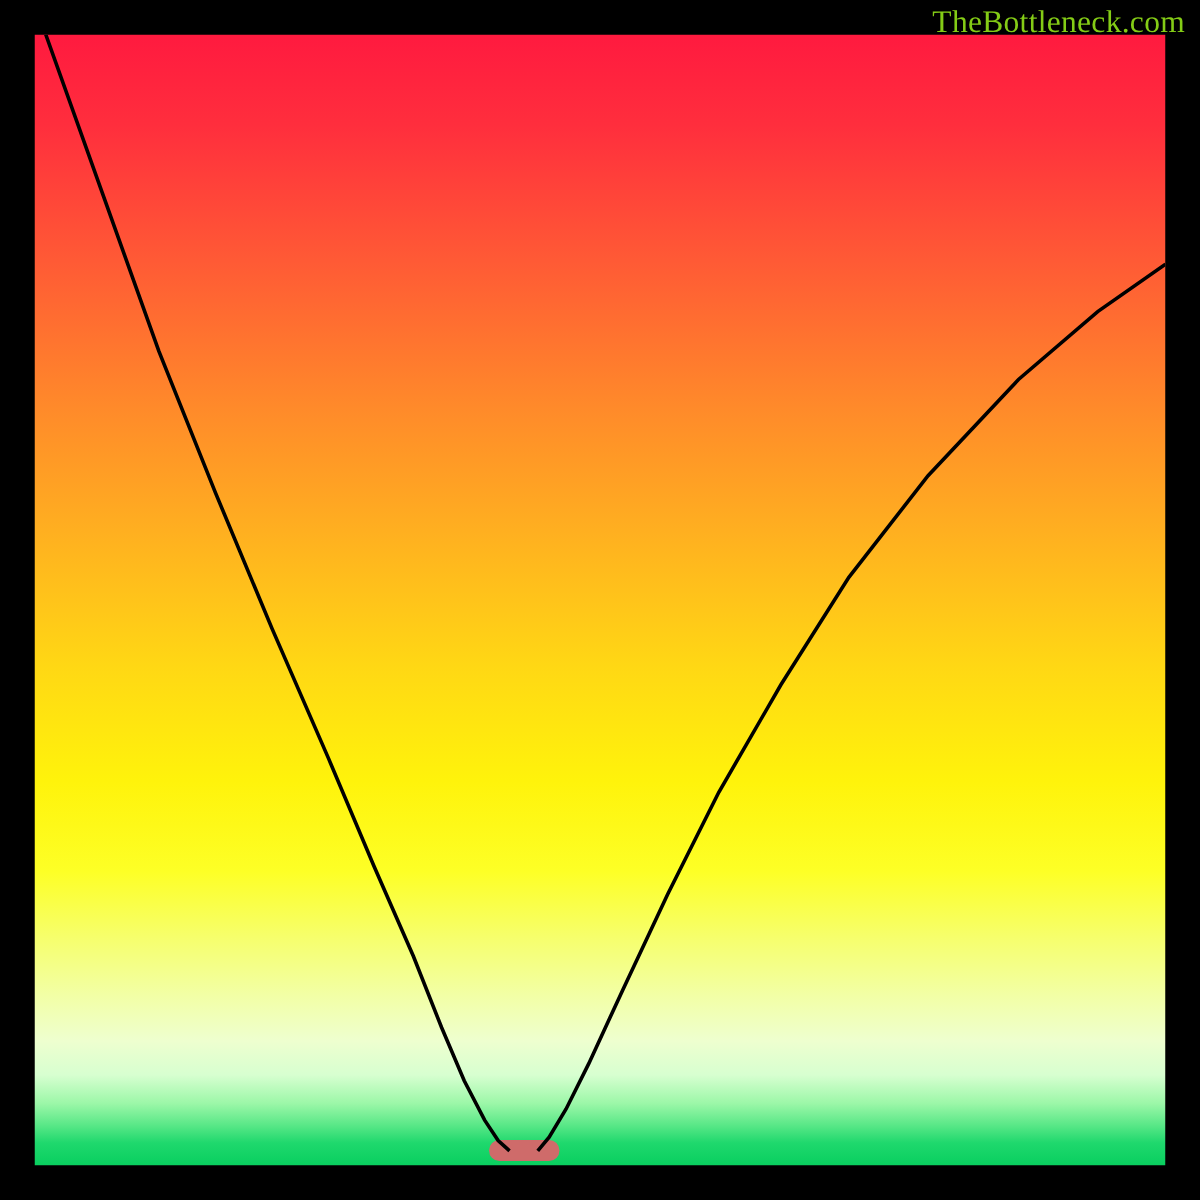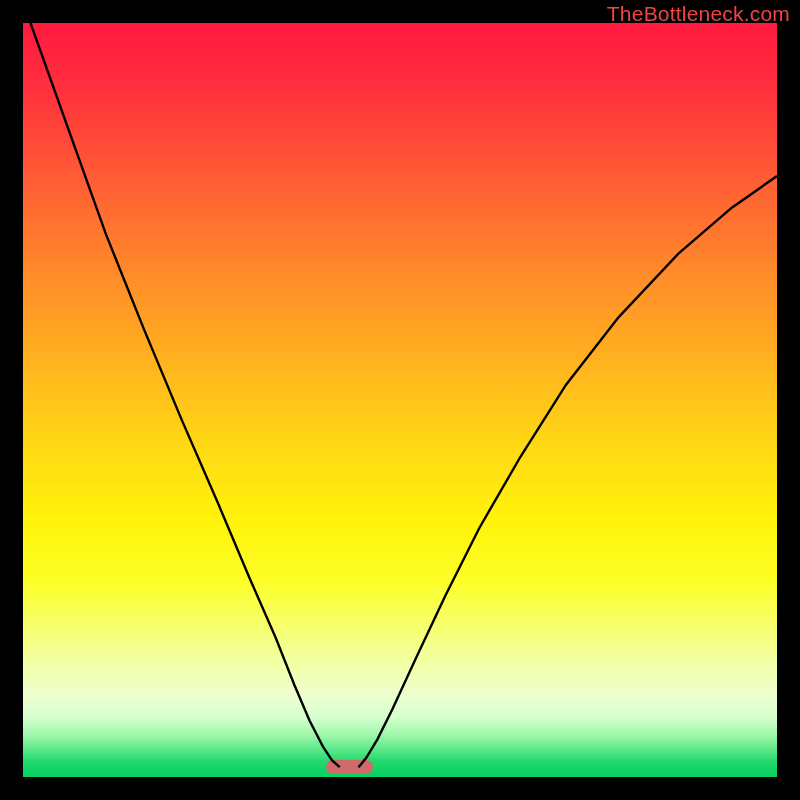--- a/index.html
+++ b/index.html
@@ -56,24 +56,25 @@
   svg.curve {
     position: absolute;
     inset: 0;
     width: 100%;
     height: 100%;
   }
   .watermark {
     position: absolute;
     top: 2px;
     right: 10px;
-    color: #ef4444;
+    color: #84cc16;
     font-size: 21px;
     letter-spacing: 0.2px;
     font-weight: 500;
+    font-family: Liberation Serif, serif;
   }
 </style>
 </head>
 <body>
 
 <div class="frame">
   <div class="plot">
     <div class="gradient"></div>
     <div class="marker" id="marker" style="left: 303.108px; top: 737.412px; width: 46.748px; height: 13.572px;"></div>
     <svg class="curve" viewBox="0 0 754 754" preserveAspectRatio="none">

